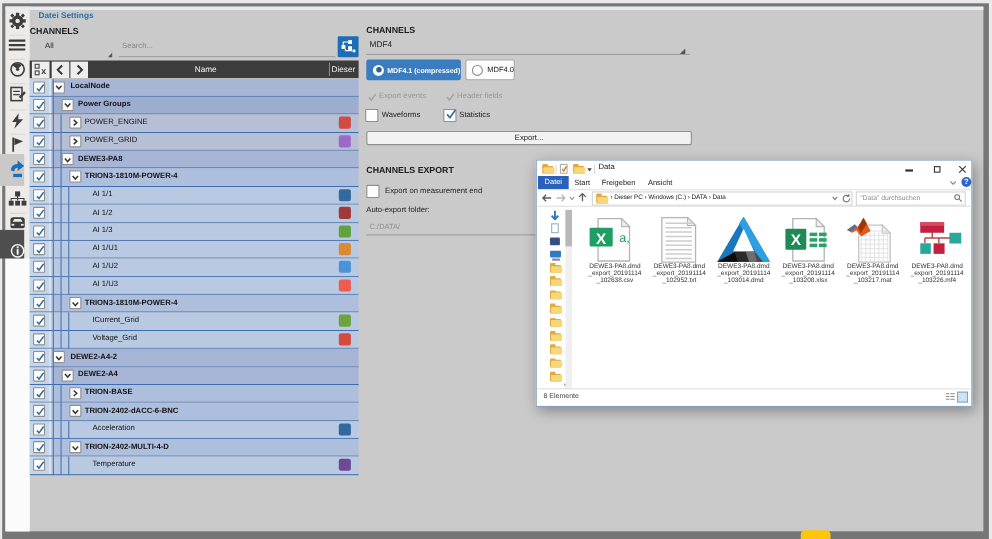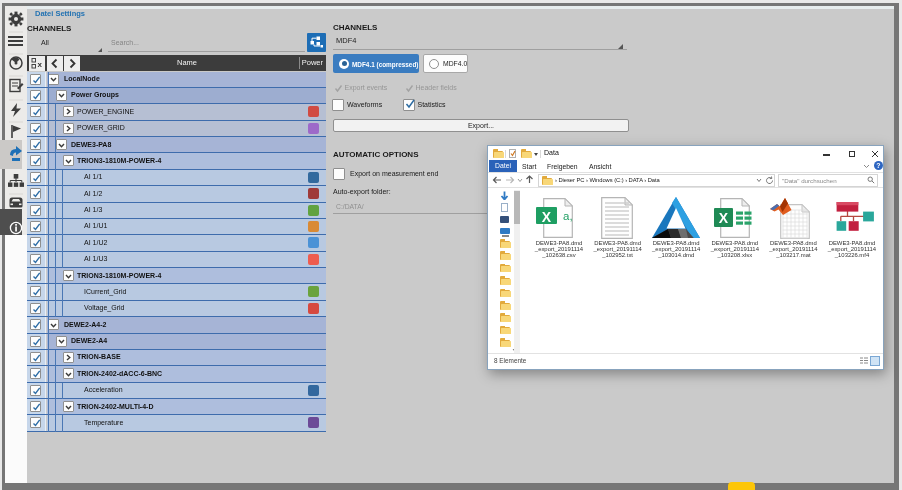--- a/index.html
+++ b/index.html
@@ -156,21 +156,21 @@
         <text x="8.5" y="11" font-family="Liberation Sans" font-size="8" font-weight="bold" fill="#333">x</text>
       </svg></div>
   <div class="hbtn" style="left:19.5px;"><svg width="16" height="15" viewBox="0 0 16 15">
         <path d="M9.5 3.5 L5.5 7.5 L9.5 11.5" stroke="#333" stroke-width="1.8" fill="none"></path>
       </svg></div>
   <div class="hbtn" style="left:37px;"><svg width="16" height="15" viewBox="0 0 16 15">
         <path d="M6.5 3.5 L10.5 7.5 L6.5 11.5" stroke="#333" stroke-width="1.8" fill="none"></path>
       </svg></div>
   <div class="name" style="left:130px;">Name</div>
   <div class="csep"></div>
-  <div class="color">Power</div>
+  <div class="color">Dieser</div>
 </div>
 <div id="tree">
 <div class="row">
       <div class="rowbody bgA"></div>
       <div class="cbcell">
         <div class="cbox">
           <svg width="11" height="11" viewBox="0 0 11 11" style="position:absolute;left:0;top:0;">
             <path d="M2.5 5.5 L4.5 7.5 L8.7 1.8" stroke="#2f6ea6" stroke-width="1.4" fill="none"></path>
           </svg>
         </div>
@@ -518,21 +518,21 @@
   <div class="rp" style="left:332px;top:99px;width:12px;height:12px;background:#fdfdfd;border:1px solid #8f8f8f;border-radius:1px;"></div>
   <div class="rp" style="left:347px;top:101px;font-size:7px;color:#1a1a1a;">Waveforms</div>
   <div class="rp" style="left:403px;top:99px;width:12px;height:12px;background:#fdfdfd;border:1px solid #8f8f8f;border-radius:1px;"></div>
   <svg class="rp" style="left:404px;top:98px;" width="12" height="12" viewBox="0 0 12 12">
       <path d="M2.5 6 L5 9 L10 2" stroke="#2d6ca2" stroke-width="1.5" fill="none"></path>
     </svg>
   <div class="rp" style="left:417.5px;top:101px;font-size:7px;color:#1a1a1a;">Statistics</div>
 
   <div class="rp" style="left:333px;top:119px;width:296px;height:13px;background:#f2f2f2;border:1px solid #8f8f8f;border-radius:2px;text-align:center;font-size:7px;color:#1a1a1a;line-height:12px;">Export...</div>
 
-  <div class="rp bold8" style="left:333px;top:150px;">AUTOMATIC OPTIONS</div>
+  <div class="rp bold8" style="left:333px;top:150px;">CHANNELS EXPORT</div>
   <div class="rp" style="left:333px;top:168px;width:12px;height:12px;background:#fdfdfd;border:1px solid #8f8f8f;border-radius:1px;"></div>
   <div class="rp" style="left:350px;top:170px;font-size:7px;color:#1a1a1a;">Export on measurement end</div>
   <div class="rp" style="left:333px;top:187.5px;font-size:7px;color:#1a1a1a;">Auto-export folder:</div>
   <div class="rp" style="left:336px;top:203px;font-size:6.8px;color:#909090;">C:/DATA/</div>
   <div class="rp" style="left:333px;top:213px;width:294px;height:1px;background:#9f9f9f;"></div>
 </div>
 
 <div id="explorer">
 
   <div class="folder" style="left:5px;top:3px;">

